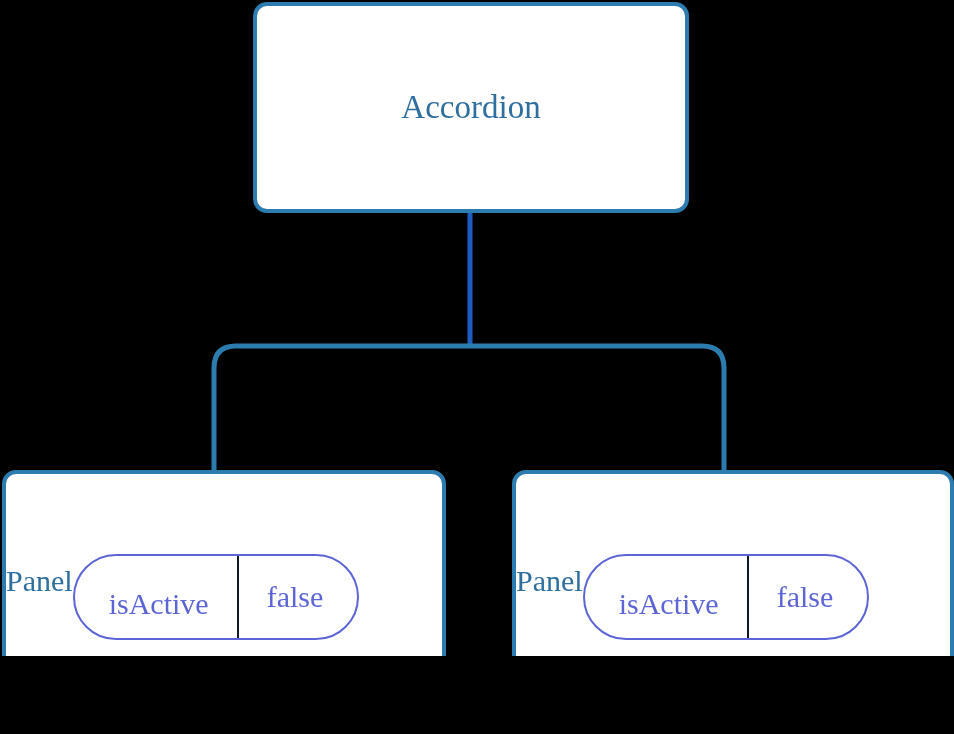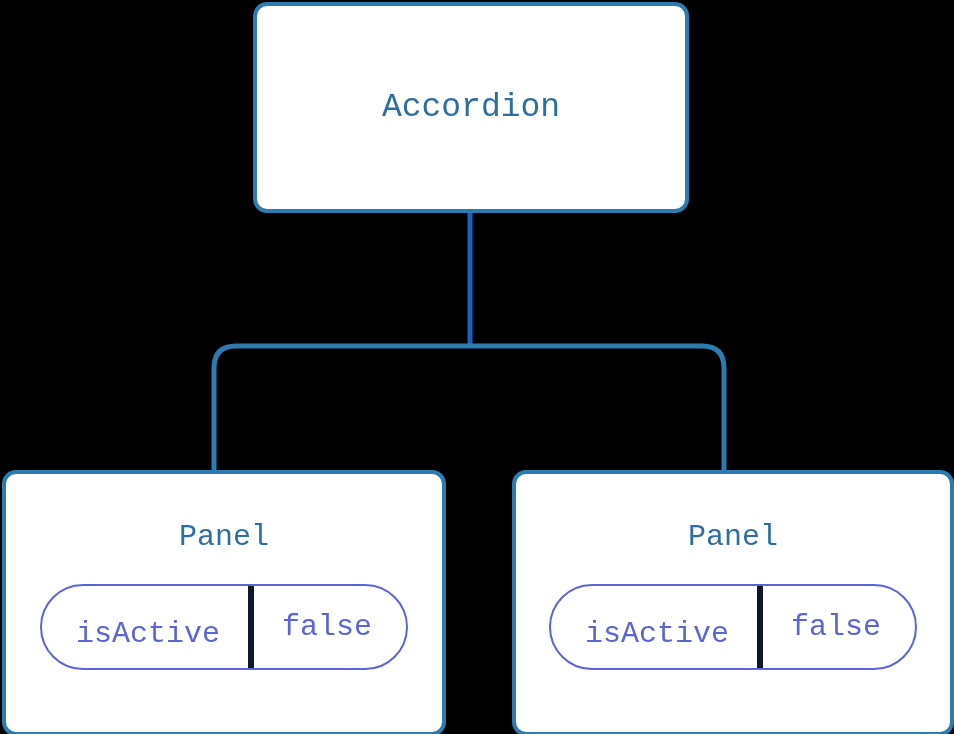--- a/index.html
+++ b/index.html
@@ -4,24 +4,24 @@
 <title>Component Tree Diagram</title>
 <style>
   html, body {
     margin: 0;
     padding: 0;
     background: #000000;
   }
   #stage {
     position: relative;
     width: 954px;
-    height: 734px;
+    height: 656px;
     background: #000000;
     overflow: hidden;
-    font-family: Liberation Mono, monospace;
+    font-family: Liberation Serif, serif;
   }
 
   
   #connectors {
     position: absolute;
     left: 0;
     top: 0;
     width: 954px;
     height: 734px;
     pointer-events: none;
@@ -72,21 +72,21 @@
     text-align: center;
     white-space: nowrap;
   }
 
   .child-inner {
     position: absolute;
     left: 0;
     right: 0;
     top: 48px;
     display: flex;
-    flex-direction: column;
+    flex-direction: row;
     align-items: center;
   }
   .child-inner .node-title {
     font-size: 30px;
   }
 
   
   .state-pill {
     margin-top: 32px;
     display: flex;
@@ -106,21 +106,21 @@
     color: #5d65d6;
     font-size: 30px;
     line-height: 1;
     white-space: nowrap;
   }
   .pill-key {
     padding: 13px 28px 0 34px;
   }
   .pill-value {
     padding: 0 34px 0 28px;
-    border-left: 6px solid #0f172a;
+    border-left: 2px solid #0f172a;
   }
 </style>
 </head>
 <body>
 
 <div id="stage">
 
   <svg id="connectors" viewBox="0 0 954 734" width="954" height="734">
 
     <path d="M 470 211 L 470 347" stroke="#1d5fc0" stroke-width="5" fill="none"></path>

